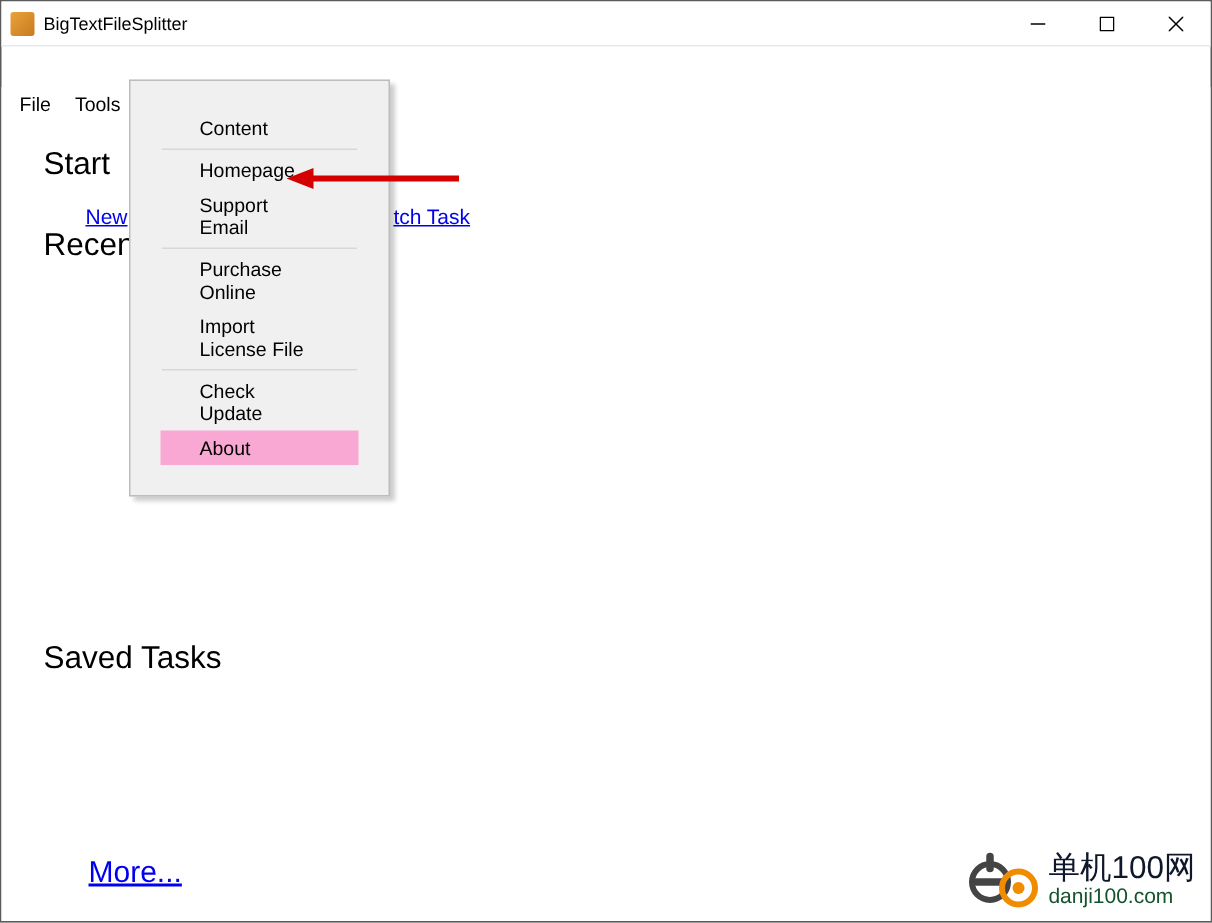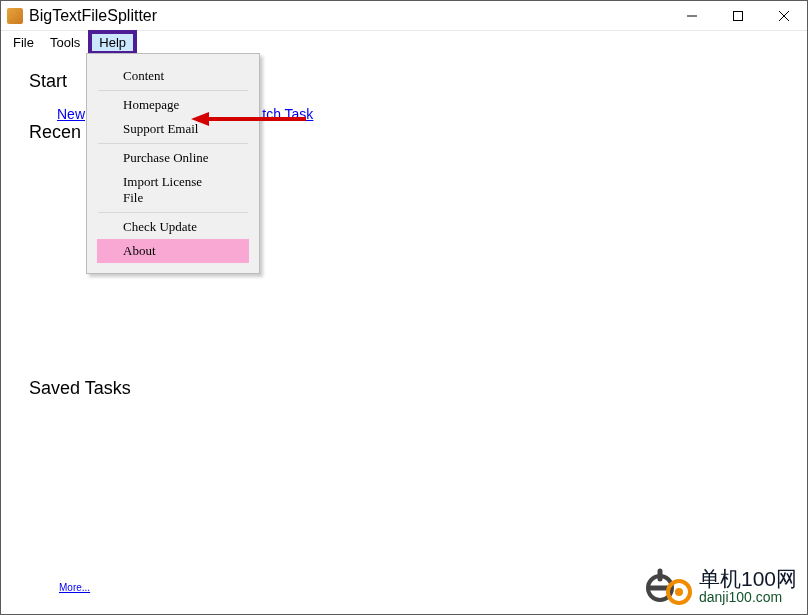--- a/index.html
+++ b/index.html
@@ -31,21 +31,21 @@
     .titlebar-icon {
       width: 16px;
       height: 16px;
       margin-right: 6px;
       background: linear-gradient(135deg, #e8a33c 0%, #c97a1f 100%);
       border-radius: 2px;
       display: inline-block;
     }
     .titlebar-text {
       flex: 1;
-      font-size: 16px;
+      font-size: 12px;
       color: #000;
     }
     .win-controls {
       display: flex;
       height: 100%;
     }
     .win-btn {
       width: 46px;
       height: 100%;
       display: flex;
@@ -54,80 +54,80 @@
       font-size: 11px;
       color: #000;
     }
     .win-btn svg { stroke: #000; fill: none; }
     .menubar {
       height: 22px;
       background: #ffffff;
       display: flex;
       align-items: center;
       padding-left: 4px;
+      margin-top: 27px;
     }
     .menu-item {
       padding: 2px 8px;
       font-size: 13px;
       color: #000;
       cursor: default;
     }
     .menu-item.open {
       background: #cce8ff;
       border: 4px solid #4c1d95;
       padding: 1px 7px;
     }
     .content {
       flex: 1;
       padding: 18px 28px;
       position: relative;
       background: #ffffff;
     }
     .section-heading {
-      font-size: 18px;
+      font-size: 21px;
       color: #000;
       margin-bottom: 14px;
       font-weight: 400;
     }
     .link-row {
       padding-left: 28px;
     }
     .link {
       color: #0000ee;
       text-decoration: underline;
-      font-size: 10px;
+      font-size: 20px;
       cursor: pointer;
     }
     .link-frag {
       color: #0000ee;
       text-decoration: underline;
       font-size: 14px;
     }
     .saved-tasks {
       position: absolute;
-      top: 325px;
+      top: 347px;
       left: 28px;
     }
     .more-link {
       position: absolute;
       bottom: 20px;
       left: 58px;
     }
     
     .dropdown {
       position: absolute;
       top: 52px;
       left: 85px;
       width: 174px;
       background: #f0f0f0;
       border: 1px solid #bcbcbc;
       box-shadow: 3px 3px 3px rgba(0,0,0,0.2);
-      padding: 10px;
+      padding: 20px;
       z-index: 10;
-      font-family: Liberation Serif, serif;
     }
     .dd-item {
       padding: 4px 26px;
       font-size: 13px;
       color: #000;
       cursor: default;
     }
     .dd-item.highlight {
       background: #f9a8d4;
     }

